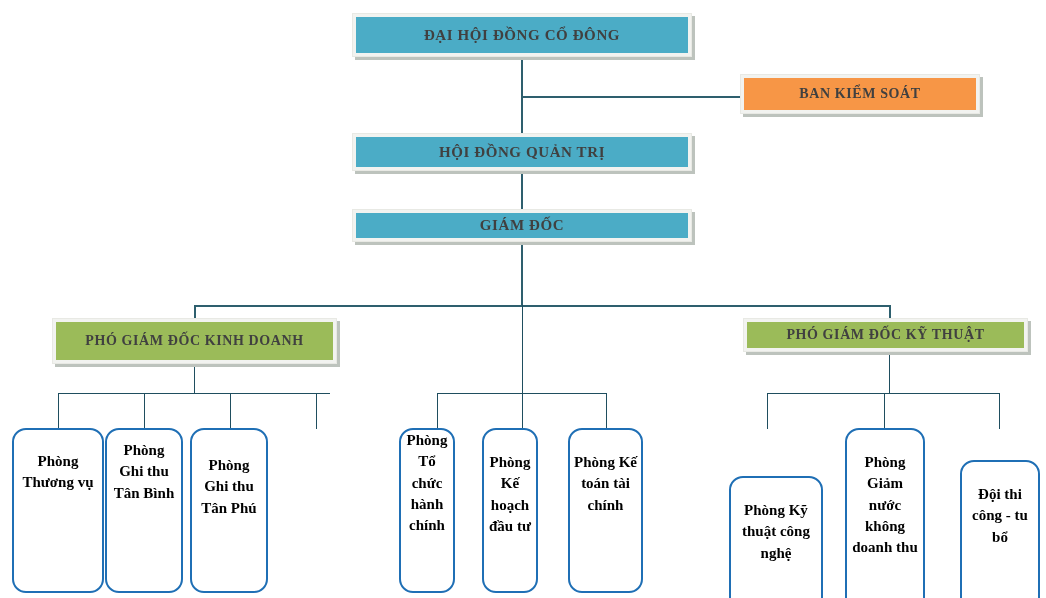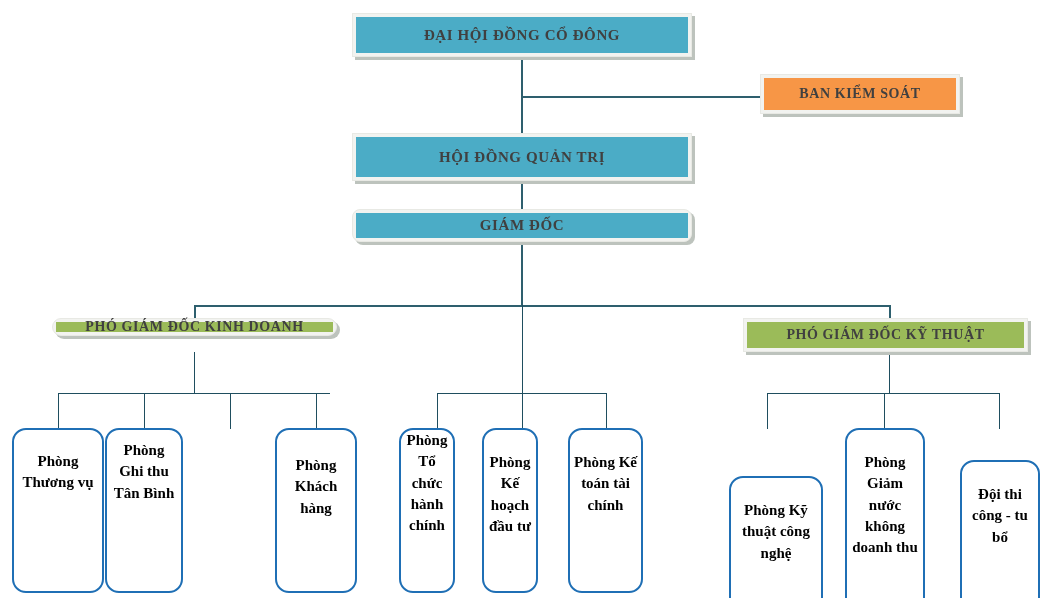--- a/index.html
+++ b/index.html
@@ -116,58 +116,58 @@
   <div class="ln vthin" style="left:767px; top:393px; height:36px;"></div>
   <div class="ln vthin" style="left:884px; top:393px; height:36px;"></div>
   <div class="ln vthin" style="left:999px; top:393px; height:36px;"></div>
 
   <div class="fbox teal" style="left:352px; top:13px; width:340px; height:44px;">
     <div class="inner">
       <span style="font-size:15px;">ĐẠI HỘI ĐỒNG CỔ ĐÔNG</span>
     </div>
   </div>
 
-  <div class="fbox orange" style="left:760px; top:74px; width:200px; height:40px;">
+  <div class="fbox orange" style="left:740px; top:74px; width:240px; height:40px;">
     <div class="inner">
       <span style="font-size:14px;">BAN KIỂM SOÁT</span>
     </div>
   </div>
 
-  <div class="fbox teal" style="left:352px; top:133px; width:340px; height:48px;">
+  <div class="fbox teal" style="left:352px; top:133px; width:340px; height:38px;">
     <div class="inner">
       <span style="font-size:15px;">HỘI ĐỒNG QUẢN TRỊ</span>
     </div>
   </div>
 
-  <div class="fbox teal" style="left:352px; top:209px; width:340px; height:33px;border-radius:8px;">
+  <div class="fbox teal" style="left:352px; top:209px; width:340px; height:33px;">
     <div class="inner">
       <span style="font-size:15px;">GIÁM ĐỐC</span>
     </div>
   </div>
 
-  <div class="fbox green" style="left:52px; top:318px; width:285px; height:18px;border-radius:10px;">
+  <div class="fbox green" style="left:52px; top:318px; width:285px; height:46px;">
     <div class="inner">
       <span style="font-size:14px;">PHÓ GIÁM ĐỐC KINH DOANH</span>
     </div>
   </div>
 
   <div class="fbox green" style="left:743px; top:318px; width:285px; height:34px;">
     <div class="inner">
       <span style="font-size:14px;">PHÓ GIÁM ĐỐC KỸ THUẬT</span>
     </div>
   </div>
 
   <div class="leaf" style="left:12px; top:428px; width:92px; height:165px; padding-top:21px;">
     <span>Phòng Thương vụ</span>
   </div>
   <div class="leaf" style="left:105px; top:428px; width:78px; height:165px; padding-top:10px;">
     <span>Phòng Ghi thu Tân Bình</span>
   </div>
-  <div class="leaf" style="left:275px; top:428px; width:82px; height:165px; padding-top:25px;">
-    <span>Phòng Khách hàng</span>
+  <div class="leaf" style="left:190px; top:428px; width:78px; height:165px; padding-top:25px;">
+    <span>Phòng Ghi thu Tân Phú</span>
   </div>
 
   <div class="leaf" style="left:399px; top:428px; width:56px; height:165px; ">
     <span>Phòng Tổ chức hành chính</span>
   </div>
   <div class="leaf" style="left:482px; top:428px; width:56px; height:165px; padding-top:22px;">
     <span>Phòng Kế hoạch đầu tư</span>
   </div>
   <div class="leaf" style="left:568px; top:428px; width:75px; height:165px; padding-top:22px;">
     <span>Phòng Kế toán tài chính</span>

